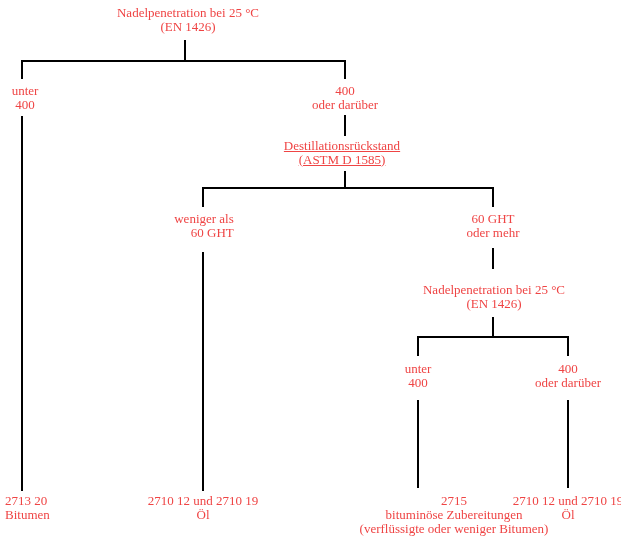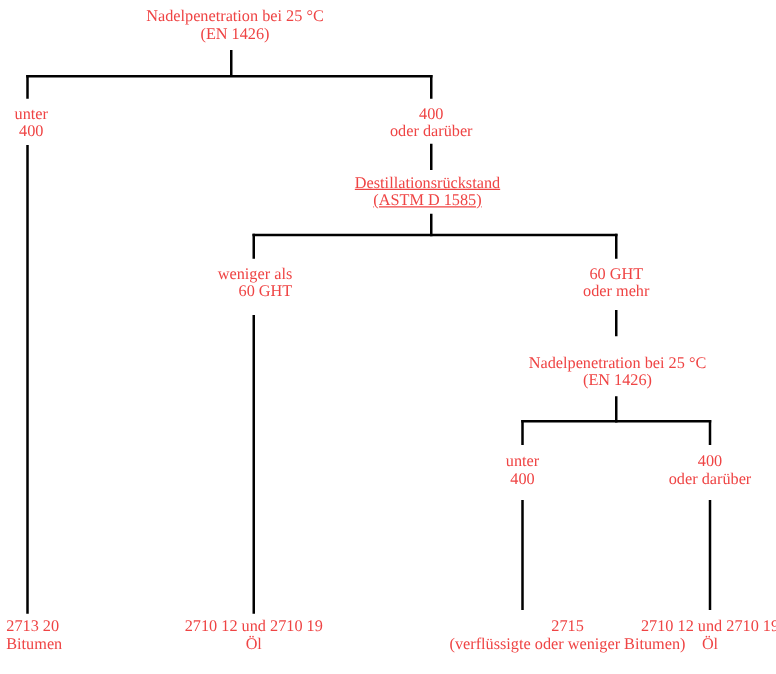--- a/index.html
+++ b/index.html
@@ -116,20 +116,21 @@
   <div class="node left-aligned" style="left:5px; top:494px;">
     <span class="nl">2713 20</span>
     <span class="nl">Bitumen</span>
   </div>
   <div class="node" style="left:203px; top:494px;">
     <span class="nl">2710 12 und 2710 19</span>
     <span class="nl">Öl</span>
   </div>
   <div class="node" style="left:418px; top:494px;margin-left:36px;">
     <span class="nl">2715</span>
+    <span class="nl">bituminöse Zubereitungen</span>
     <span class="nl">(verflüssigte oder weniger Bitumen)</span>
   </div>
   <div class="node" style="left:568px; top:494px;">
     <span class="nl">2710 12 und 2710 19</span>
     <span class="nl">Öl</span>
   </div>
 
 </div>
 
 </body></html>

